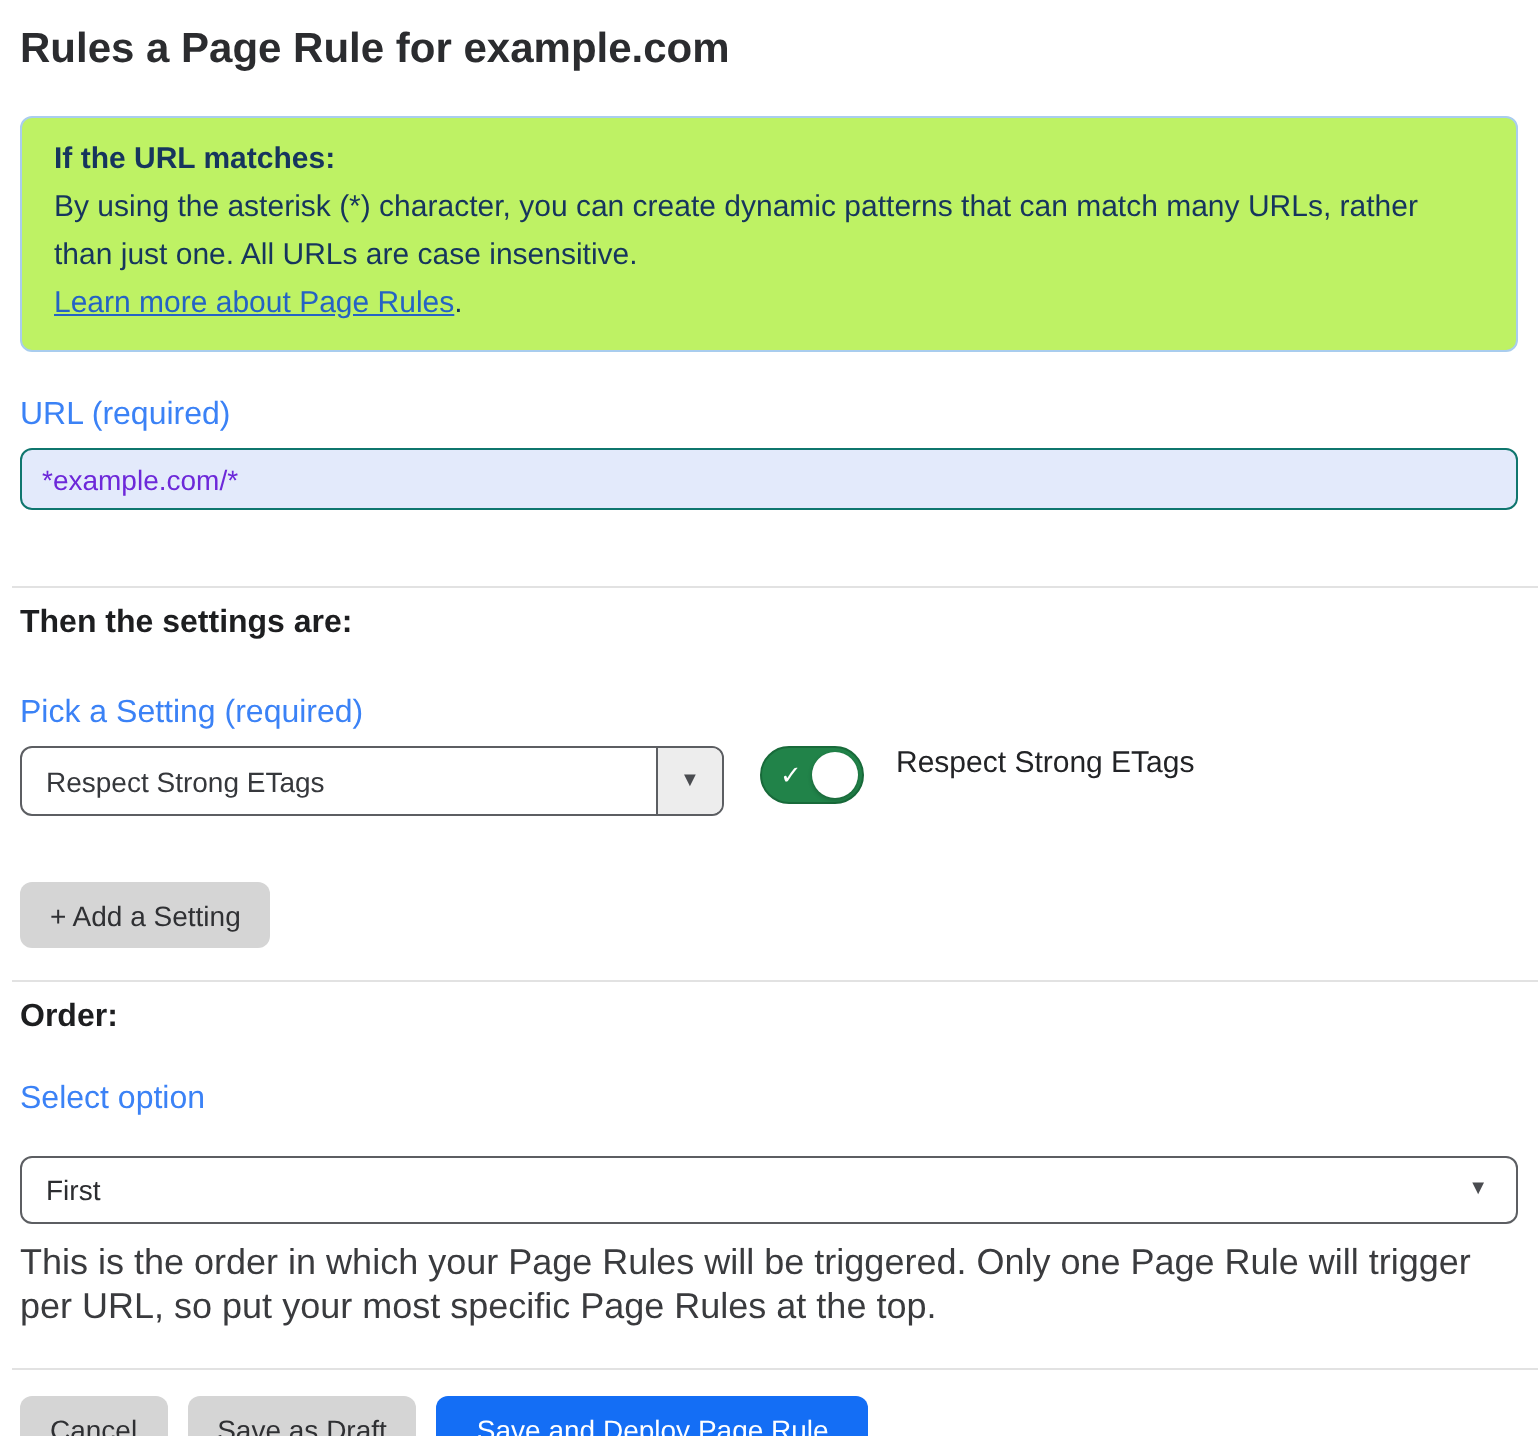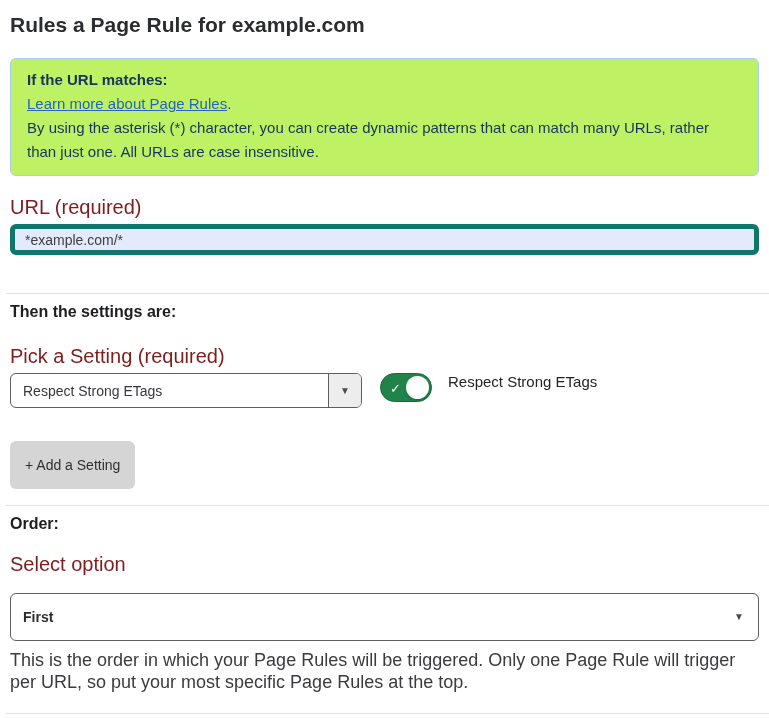--- a/index.html
+++ b/index.html
@@ -27,34 +27,34 @@
     line-height: 24px;
   }
   .info-box .info-heading { font-weight: 700; }
   .info-box a {
     color: #2563c4;
     text-decoration: underline;
     cursor: pointer;
   }
   
   .field-label {
-    font-size: 20px; color: #7f1d1d; line-height: 17px;
+    font-size: 16px; color: #3b82f6; line-height: 17px;
   }
   .url-label { margin-top: 23px; margin-bottom: 8px; }
   
   .url-input {
     width: 100%;
     height: 31px;
     background: #e3eafb;
-    border: 5px solid #0f766e;
+    border: 1px solid #0f766e;
     border-radius: 6px;
     padding: 0 10px;
     font-family: "Liberation Sans", "DejaVu Sans", sans-serif;
     font-size: 14px;
-    color: #404040;
+    color: #6d28d9;
     outline: none;
   }
   .divider {
     border: none;
     border-top: 1px solid #e2e2e2;
     margin: 0 -10px 0 -4px;
   }
   .divider-1 { margin-top: 38px; }
   .divider-2 { margin-top: 16px; }
   .divider-3 { margin-top: 20px; }
@@ -105,42 +105,41 @@
     position: absolute; right: 2px; top: 2px;
     width: 23px; height: 23px;
     background: #ffffff;
     border-radius: 50%;
     box-shadow: 0 1px 2px rgba(0,0,0,0.25);
   }
   .toggle-label { margin-left: 16px; font-size: 15px; color: #222326; }
   
   .btn {
     font-family: "Liberation Sans", "DejaVu Sans", sans-serif;
-    height: 48px;
+    height: 33px;
     border: none;
     border-radius: 6px;
     font-size: 14px;
     cursor: pointer;
     padding: 0 15px;
   }
   .btn-gray { background: #d5d5d5; color: #2f3033; }
   .btn-blue { background: #146ef5; color: #ffffff; padding: 0 20px; }
   .add-setting-btn { margin-top: 33px; display: inline-block; }
   
   .order-label { margin-top: 22px; margin-bottom: 20px; }
   .order-select {
-    width: 100%; height: 48px;
+    width: 100%; height: 34px;
     background: #ffffff;
     border: 1px solid #5c5e62;
     border-radius: 6px;
     display: flex; align-items: center;
     padding: 0 14px 0 12px;
     font-size: 14px; color: #2c2d30;
     cursor: pointer;
-    font-weight: bold;
   }
   .order-select .select-value { flex: 1; }
   .help-text {
     margin-top: 8px;
     font-size: 18px; color: #3a3b3e; line-height: 22px;
     max-width: 745px;
   }
   .actions-row {
     margin-top: 13px;
     display: flex; gap: 10px; align-items: center;
@@ -148,22 +147,22 @@
 </style>
 </head>
 <body>
 
 
 
 <h1 class="page-title">Rules a Page Rule for example.com</h1>
 
 <div class="info-box">
   <div class="info-heading">If the URL matches:</div>
+  <div>By using the asterisk (*) character, you can create dynamic patterns that can match many URLs, rather than just one. All URLs are case insensitive.</div>
   <div><a>Learn more about Page Rules</a><span>.</span></div>
-  <div>By using the asterisk (*) character, you can create dynamic patterns that can match many URLs, rather than just one. All URLs are case insensitive.</div>
 </div>
 
 <div class="field-label url-label">URL (required)</div>
 <input class="url-input" type="text" value="*example.com/*" style="">
 
 <hr class="divider divider-1">
 
 <h2 class="section-heading">Then the settings are:</h2>
 
 <div class="field-label picker-label">Pick a Setting (required)</div>

